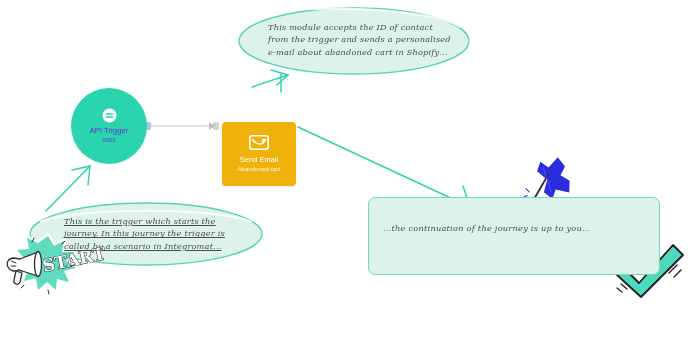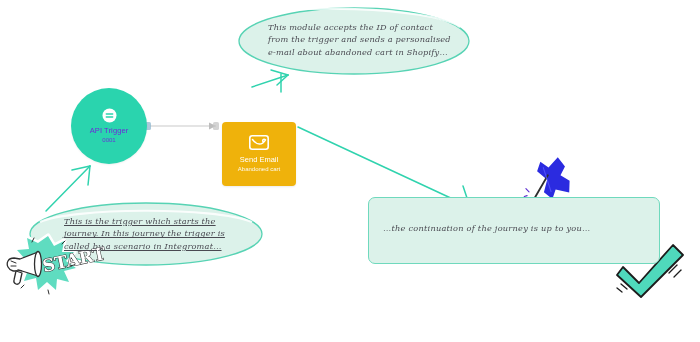--- a/index.html
+++ b/index.html
@@ -35,21 +35,21 @@
     color:#ffffff;
     box-shadow:0 1px 2px rgba(0,0,0,.08);
     margin-top:28px;
   }
   .node-box .ic{margin-bottom:5px;line-height:0;}
   .node-box .t1{font-size:7.5px;line-height:10px;}
   .node-box .t2{font-size:6px;opacity:.92;line-height:9px;}
 
   
   .panel{
-    position:absolute;left:368px;top:197px;width:292px;height:67px;
+    position:absolute;left:368px;top:197px;width:292px;height:78px;
     background:#dcf2ea;
     border:1.4px solid #6fd9bd;
     border-radius:7px;
     box-sizing:border-box;
   }
   .panel .ptext{
     position:absolute;left:14px;top:25px;
     font-family:"DejaVu Serif", serif;
     font-style:italic;
     font-size:8.2px;

